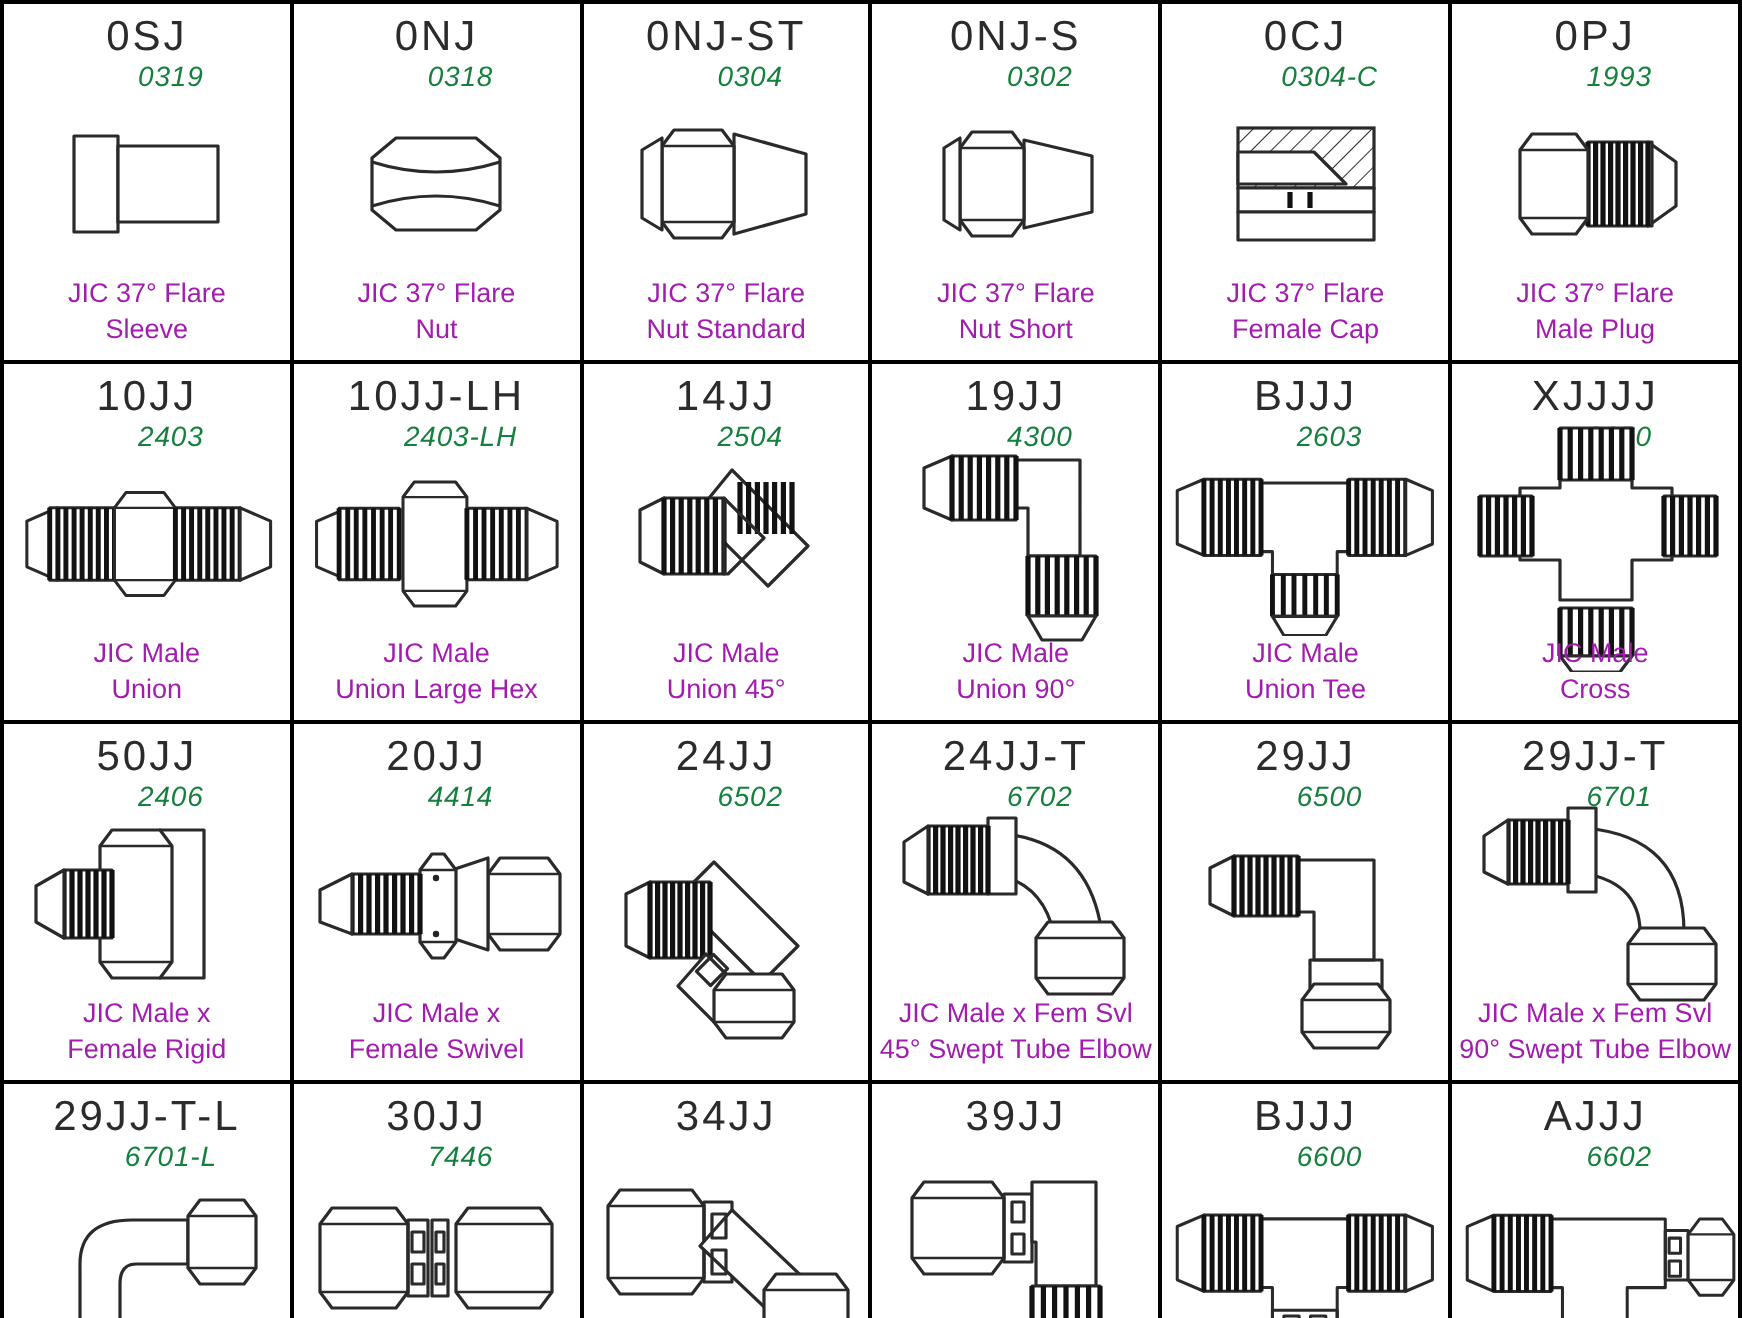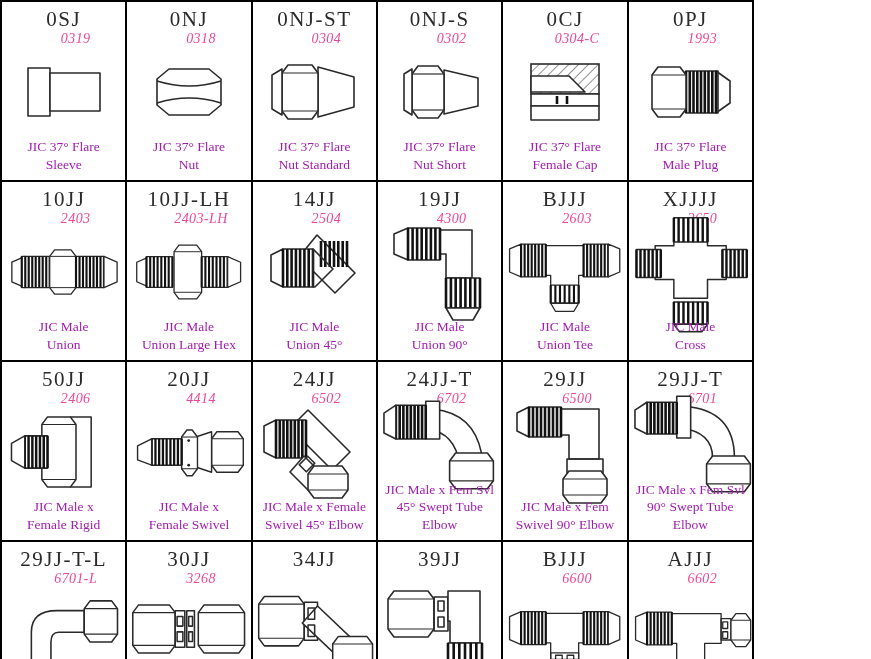--- a/index.html
+++ b/index.html
@@ -1,45 +1,44 @@
 <!DOCTYPE html>
 <html><head>
 <meta charset="utf-8">
 <style>
   html,body{margin:0;padding:0;background:#ffffff;}
   body{width:871px;height:659px;overflow:hidden;
        font-family:"Liberation Sans", sans-serif;color:#1a1a1a;}
 
   #grid{
-    width:754px;height:659px;
+    width:871px;height:659px;
     display:grid;
     grid-template-columns:repeat(6,1fr);
     grid-auto-rows:180px;
     box-sizing:border-box;
     border-top:2px solid #000;
     border-left:2px solid #000;
     background:#fff;
-    font-family:Liberation Serif, serif;
   }
   .cell{
     position:relative;
     box-sizing:border-box;
     border-right:2px solid #000;
     border-bottom:2px solid #000;
     display:flex;flex-direction:column;align-items:center;
     padding-top:6px;
     overflow:hidden;
     background:#fff;
   }
   .code{
     font-size:21px;letter-spacing:1.5px;color:#2b2b2b;
     line-height:1.05;font-weight:400;white-space:nowrap;
   }
   .pn{
-    font-size:14px;font-style:italic;color:#ec4899;
+    font-size:14px;font-style:italic;color:#15803d;
     letter-spacing:.4px;margin-top:1px;line-height:1.1;white-space:nowrap;margin-left:24px;
   }
   .art{
     flex:1 1 auto;width:100%;
     display:flex;align-items:center;justify-content:center;
     min-height:0;
   }
   .art svg{display:block;}
   .desc{
     font-size:13.5px;line-height:1.28;text-align:center;
@@ -451,22 +450,20 @@
           <line class="ln thr" x1="48.3" y1="20" x2="48.3" y2="58"></line>
           <line class="ln thr" x1="52.0" y1="20" x2="52.0" y2="58"></line>
       <path class="ln2" d="M50 56 L70 76 L56 92 L36 72 Z"></path>
       <rect class="ln" x="48" y="58" width="10" height="12" transform="rotate(45 53 64)"></rect>
       <path class="ln2" d="M60 66 L88 66 L94 74
           L94 90 L88 98 L60 98 L54 90 L54 74 Z"></path>
           <line class="thn" x1="54" y1="74" x2="94" y2="74"></line>
           <line class="thn" x1="54" y1="90" x2="94" y2="90"></line>
         </svg>
       </div>
-      <div class="desc">JIC Male x Female
-Swivel 45° Elbow</div>
     </div>
     <div class="cell">
       <div class="code">24JJ-T</div>
       <div class="pn">6702</div>
       <div class="art">
         <svg width="124" height="106" viewBox="0 0 124 106">
           <path class="ln2" d="M56 18 Q96 22 104 62 L82 74 Q78 42 50 38 Z"></path>
       <path class="ln2" d="M48 10 L62 10 L62 48 L48 48 Z"></path>
       <rect class="ln2" x="18" y="14" width="30" height="34"></rect>
       <line class="ln thr" x1="18.0" y1="14" x2="18.0" y2="48"></line>
@@ -505,22 +502,20 @@
           <line class="ln thr" x1="46.0" y1="10" x2="46.0" y2="40"></line>
           <line class="ln thr" x1="50.0" y1="10" x2="50.0" y2="40"></line>
           <line class="ln thr" x1="54.0" y1="10" x2="54.0" y2="40"></line>
       <rect class="ln" x="60" y="62" width="36" height="14"></rect>
       <path class="ln2" d="M62 74 L94 74 L100 82
           L100 98 L94 106 L62 106 L56 98 L56 82 Z"></path>
           <line class="thn" x1="56" y1="82" x2="100" y2="82"></line>
           <line class="thn" x1="56" y1="98" x2="100" y2="98"></line>
         </svg>
       </div>
-      <div class="desc">JIC Male x Fem
-Swivel 90° Elbow</div>
     </div>
     <div class="cell">
       <div class="code">29JJ-T</div>
       <div class="pn">6701</div>
       <div class="art">
         <svg width="124" height="112" viewBox="0 0 124 112">
           <path class="ln2" d="M56 18 Q106 22 106 70 L84 70 Q84 44 52 40 Z"></path>
       <path class="ln2" d="M48 8 L62 8 L62 50 L48 50 Z"></path>
       <rect class="ln2" x="18" y="14" width="30" height="32"></rect>
       <line class="ln thr" x1="18.0" y1="14" x2="18.0" y2="46"></line>
@@ -555,21 +550,21 @@
           <line class="thn" x1="84" y1="42" x2="118" y2="42"></line>
       <path class="ln2" d="M24 84 L46 84 L52 92
           L52 92 L46 100 L24 100 L18 92 L18 92 Z"></path>
           <line class="thn" x1="18" y1="92" x2="52" y2="92"></line>
           <line class="thn" x1="18" y1="92" x2="52" y2="92"></line>
         </svg>
       </div>
     </div>
     <div class="cell clipped">
       <div class="code">30JJ</div>
-      <div class="pn">3268</div>
+      <div class="pn">7446</div>
       <div class="art">
         <svg width="128" height="74" viewBox="0 0 128 74">
           <path class="ln2" d="M12 12 L44 12 L50 20
           L50 54 L44 62 L12 62 L6 54 L6 20 Z"></path>
           <line class="thn" x1="6" y1="20" x2="50" y2="20"></line>
           <line class="thn" x1="6" y1="54" x2="50" y2="54"></line>
       <rect class="ln" x="50" y="18" width="10" height="38"></rect>
       <rect class="ln" x="62" y="18" width="8" height="38"></rect>
       <path class="ln2" d="M80 12 L116 12 L122 20
           L122 54 L116 62 L80 62 L74 54 L74 20 Z"></path>

